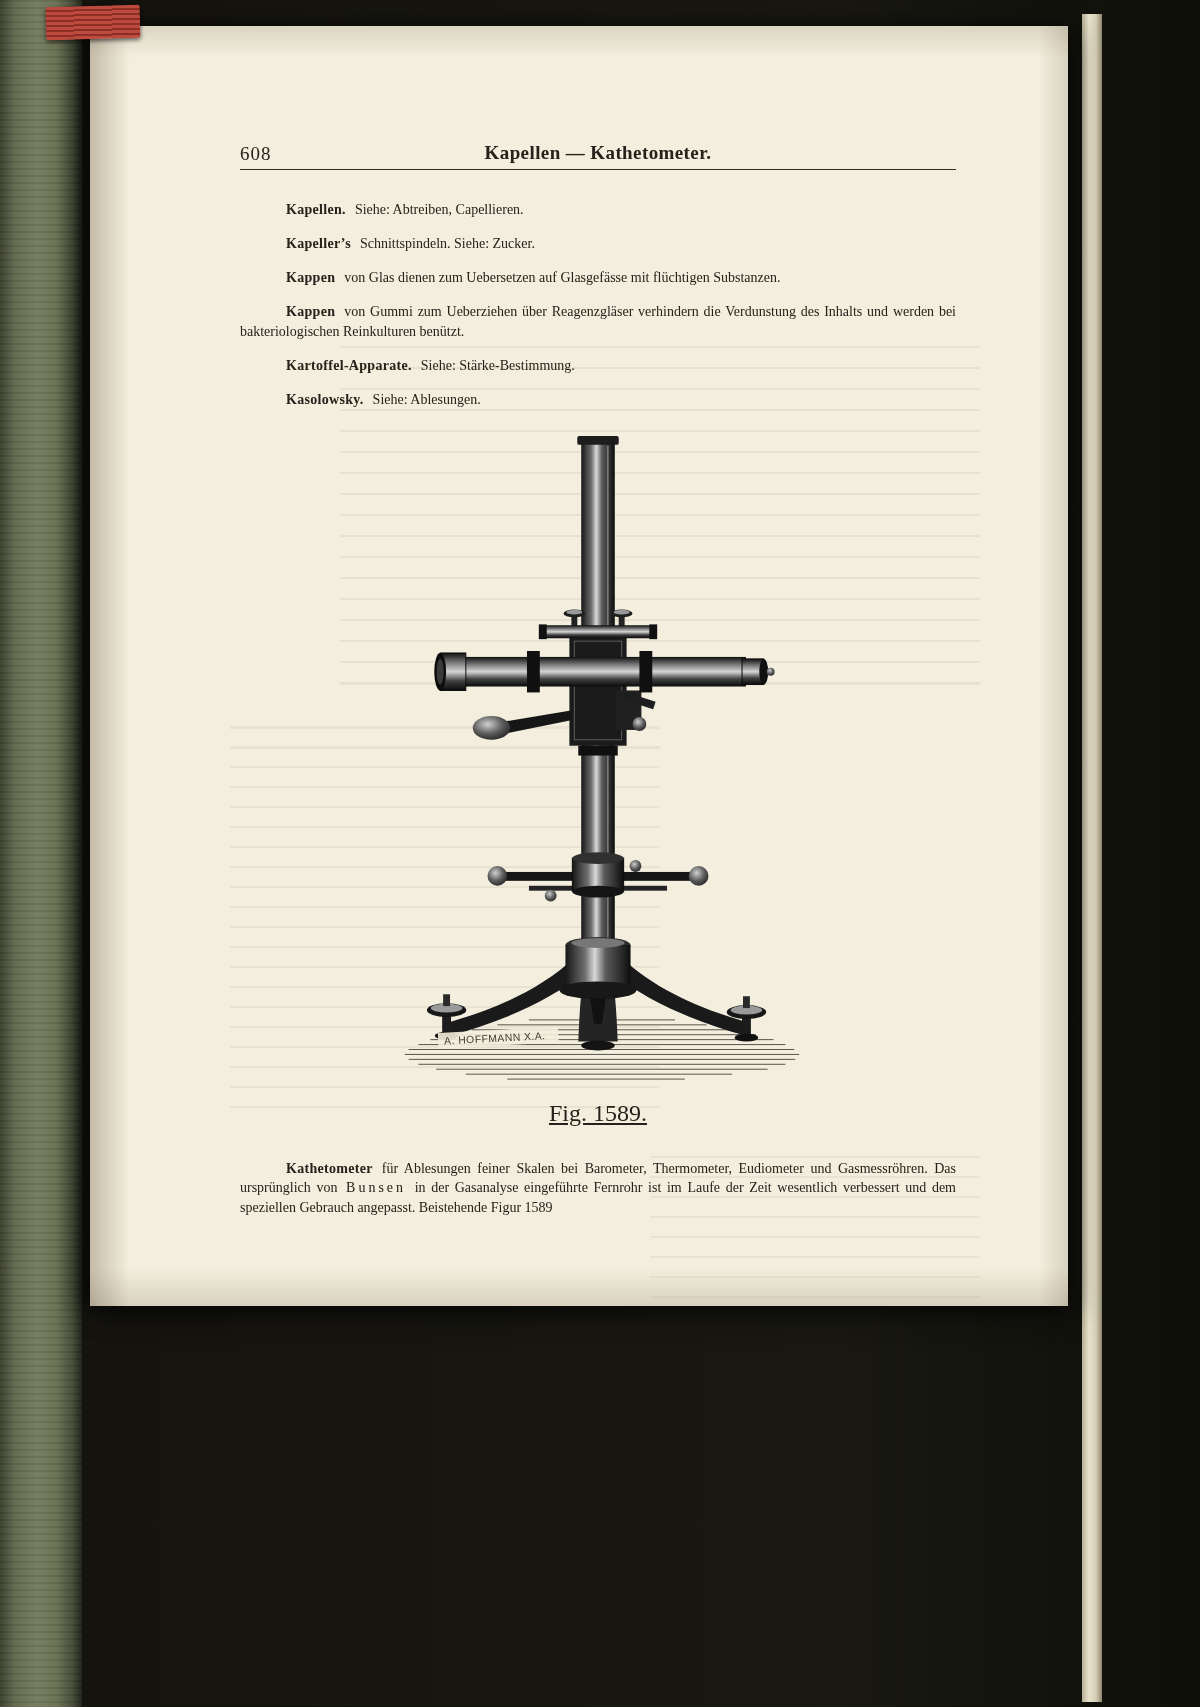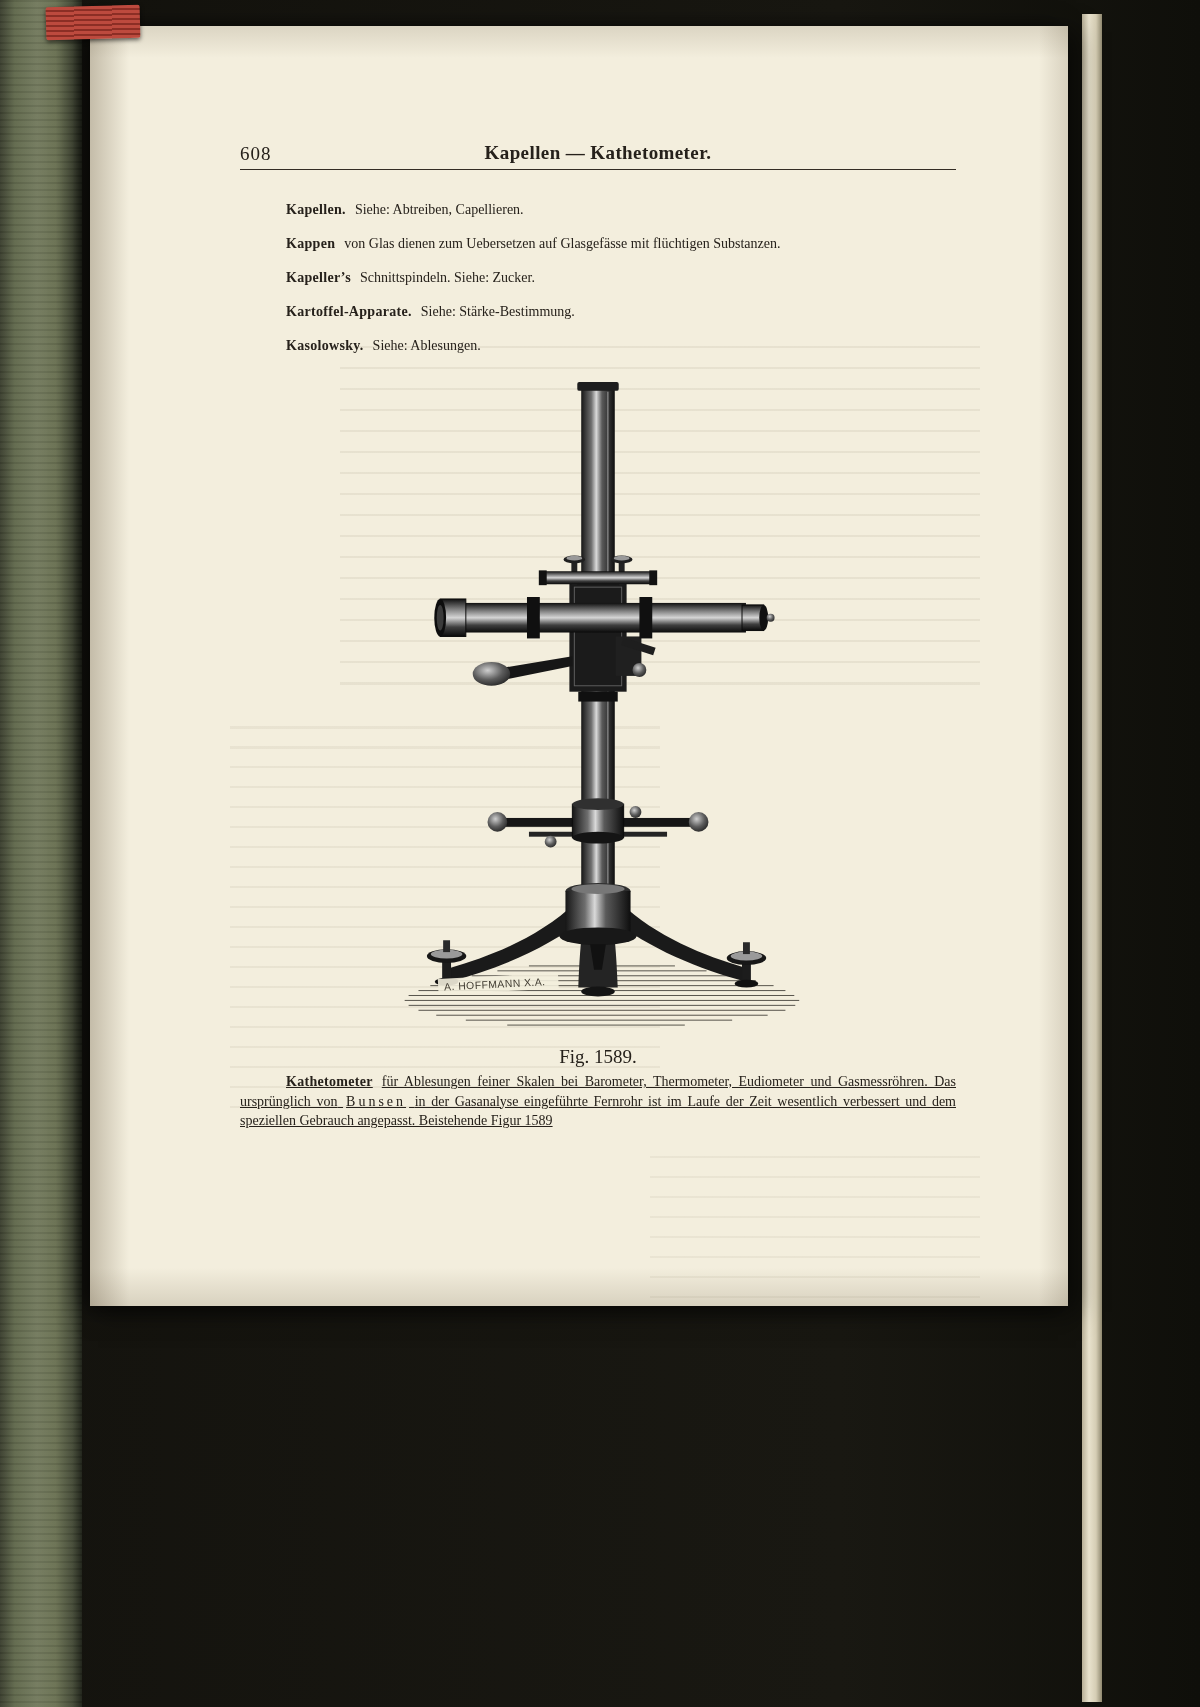--- a/index.html
+++ b/index.html
@@ -69,22 +69,22 @@
   .head-rule { position: absolute; left: 0; right: 0; top: 27px; border-top: 1.8px solid #332c24; }
 
   .entry {
     font-size: 14px; line-height: 1.4;
     margin: 0 0 14.5px; text-align: justify; text-indent: 46px;
   }
   .term { font-weight: bold; letter-spacing: 0.3px; margin-right: 9px; }
   .spaced { letter-spacing: 3px; margin: 0 3px; }
 
   .figure { width: 434px; margin: 22px auto 4px; text-align: center; }
-  .figcap { font-size: 19px; margin-top: 8px; color: #26211b; }
-  .final { margin-top: 4px; text-decoration: underline; }
+  .figcap { font-size: 24px; margin-top: 8px; color: #26211b; text-decoration: underline; }
+  .final { margin-top: 32px; }
 </style>
 </head>
 <body>
 
 <div class="scene">
   <div class="spine"></div>
   <div class="red-edges"></div>
   <div class="next-page-edge"></div>
 
   <div class="page">
@@ -95,24 +95,25 @@
     <div class="content">
 
       <header class="running-head">
         <span class="pagenum">608</span>
         <span class="head-title">Kapellen — Kathetometer.</span>
         <div class="head-rule"></div>
       </header>
 
       <p class="entry"><b class="term">Kapellen.</b><span>Siehe: Abtreiben, Capellieren.</span></p>
 
+      <p class="entry"><b class="term">Kapeller’s</b><span>Schnittspindeln.  Siehe: Zucker.</span></p>
+
       <p class="entry"><b class="term">Kappen</b><span>von Glas dienen zum Uebersetzen auf Glasgefässe mit flüchtigen Substanzen.</span></p>
 
-      <p class="entry"><b class="term">Kapeller’s</b><span>Schnittspindeln.  Siehe: Zucker.</span></p>
-
+      <p class="entry"><b class="term">Kappen</b><span>von Gummi zum Ueberziehen über Reagenzgläser verhindern die Verdunstung des Inhalts und werden bei bakteriologischen Reinkulturen benützt.</span></p>
 
 
       <p class="entry"><b class="term">Kartoffel-Apparate.</b><span>Siehe: Stärke-Bestimmung.</span></p>
 
       <p class="entry"><b class="term">Kasolowsky.</b><span>Siehe: Ablesungen.</span></p>
 
 
       <figure class="figure">
         <svg width="434" height="656" viewBox="0 0 440 665" xmlns="http://www.w3.org/2000/svg">
           <defs>

